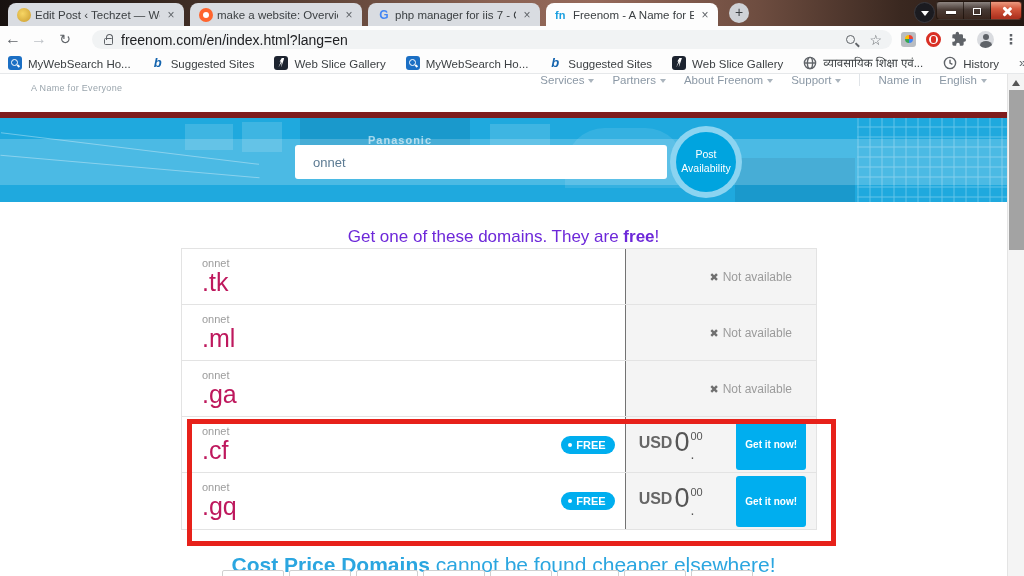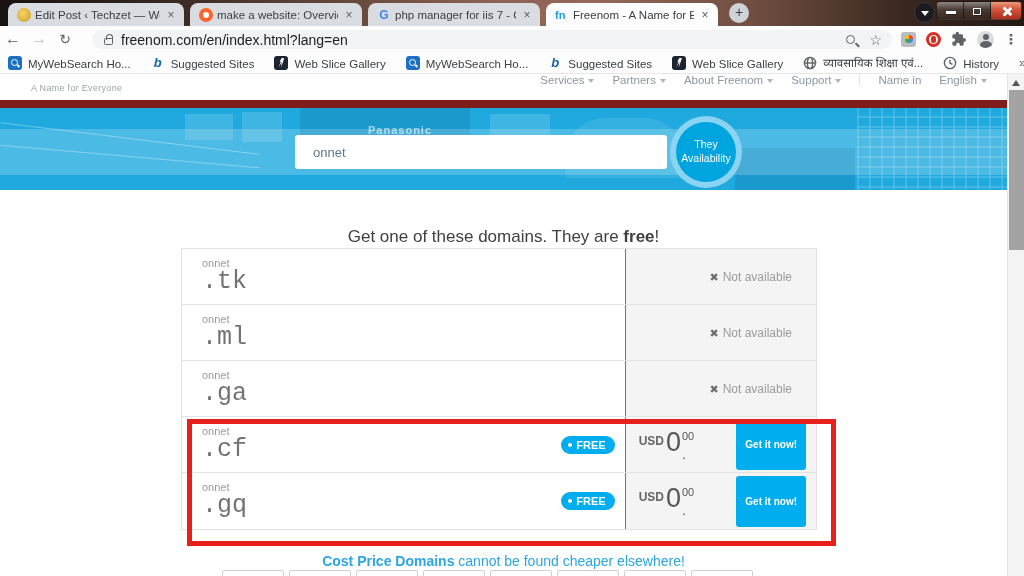--- a/index.html
+++ b/index.html
@@ -90,65 +90,65 @@
   .site-header { position:absolute; left:0; top:0; width:1007px; height:22px; background:#fff; }
   .logo { position:absolute; left:30px; top:-14px; font-size:25px; font-weight:bold; letter-spacing:-0.5px; }
   .logo .p1 { color:#11305e; } .logo .p2 { color:#2aa5dc; }
   .tagline { position:absolute; left:31px; top:9px; font-size:9px; color:#9aa5ad; letter-spacing:.3px; }
   .site-nav { position:absolute; right:20px; top:0px; display:flex; align-items:center; gap:18px; font-size:11.5px; color:#8b98a5; }
   .chev-d { display:inline-block; width:0; height:0; border-left:3.5px solid transparent; border-right:3.5px solid transparent;
     border-top:4px solid #aab4bd; margin-left:4px; vertical-align:middle; }
   .nav-sep { width:1px; height:12px; background:#e0e4e8; }
 
   
-  .hero { position:absolute; left:0; top:26px; width:1007px; height:90px; background:#1fa9de; border-top:8px solid #7f1d1d; overflow:hidden; }
+  .hero { position:absolute; left:0; top:38px; width:1007px; height:90px; background:#1fa9de; border-top:6px solid #7f1d1d; overflow:hidden; }
   .hero .ph { position:absolute; background:rgba(255,255,255,.14); }
   .hero .dk { position:absolute; background:rgba(0,60,100,.14); }
   .hero .grid { position:absolute; right:0; top:0; width:150px; height:90px; opacity:.3;
     background:repeating-linear-gradient(90deg,rgba(255,255,255,.5) 0 2px,transparent 2px 12px),
                repeating-linear-gradient(0deg,rgba(255,255,255,.5) 0 2px,transparent 2px 10px); }
   .hero .wire { position:absolute; height:1px; background:rgba(255,255,255,.35); width:260px; }
   .hero-sign { position:absolute; left:368px; top:16px; font-size:11px; font-weight:bold; color:rgba(255,255,255,.6); letter-spacing:1px; }
   .hero-band { position:absolute; left:0; top:21px; width:1007px; height:46px; background:rgba(255,255,255,.2); }
   .search-input { position:absolute; left:295px; top:27px; width:372px; height:34px; background:#fff; border:none;
     border-radius:3px; font-size:13px; color:#5b7a92; padding:0 18px; font-family:"Liberation Sans","DejaVu Sans",sans-serif; }
   .check-btn { position:absolute; left:670px; top:8px; width:72px; height:72px; border-radius:50%;
     background:#8bd4f1; display:flex; align-items:center; justify-content:center; border:none; padding:0; cursor:pointer; }
   .check-inner { width:60px; height:60px; border-radius:50%; background:#00a4df; color:#fff; font-size:10.5px;
     display:flex; flex-direction:column; align-items:center; justify-content:center; line-height:1.3;
     font-family:"Liberation Sans","DejaVu Sans",sans-serif; }
 
   
-  .results-heading { position:absolute; left:0; top:153px; width:1007px; text-align:center; font-size:17px; color:#404040; }
+  .results-heading { position:absolute; left:0; top:153px; width:1007px; text-align:center; font-size:17px; color:#6d28d9; }
   .results-heading b { font-weight:bold; }
   .domtable { position:absolute; left:181px; top:174px; width:636px; border:1px solid #e3e3e3; background:#fff; }
   .drow { height:56px; display:flex; border-bottom:1px solid #e3e3e3; }
   .drow:last-child { border-bottom:none; }
   .dcell-l { width:444px; position:relative; padding:8px 0 0 20px; }
   .dname { font-size:11px; color:#9c9c9c; }
-  .dtld { font-size:25px; color:#737373; line-height:1.05;font-family:Liberation Mono, monospace; }
+  .dtld { font-size:25px; color:#be185d; line-height:1.05; }
   .badge { position:absolute; right:10px; top:19px; height:18px; background:#00aeef; border-radius:9px;
     color:#fff; font-size:11px; font-weight:bold; display:flex; align-items:center; padding:0 9px 0 7px; }
   .badge .dot { width:4px; height:4px; border-radius:50%; background:#fff; margin-right:4px; }
   .dcell-r { width:192px; background:#f4f4f4; border-left:1px solid #737373; display:flex; align-items:center; }
   .na { width:100%; text-align:right; padding-right:24px; font-size:12px; color:#9b9b9b; }
   .na .x { color:#6f6f6f; font-size:11px; font-weight:bold; margin-right:4px; }
   .price { display:flex; align-items:flex-start; padding-left:13px; }
-  .cur { font-size:12px; font-weight:bold; color:#666; margin-top:5px; margin-right:2px; }
+  .cur { font-size:16px; font-weight:bold; color:#666; margin-top:5px; margin-right:2px; }
   .pint { font-size:27px; color:#555; line-height:1; }
   .pfrac { display:inline-flex; flex-direction:column; align-items:flex-start; margin-left:1px; }
   .pcents { font-size:11px; color:#555; line-height:1; margin-top:2px; }
   .pdot { font-size:14px; color:#555; line-height:1; margin-top:5px; }
   .getit { margin-left:auto; margin-right:10px; background:#00aeef; border:none; border-radius:3px;
     color:#fff; font-size:10px; font-weight:bold; padding:20px 9px; cursor:pointer;
     font-family:"Liberation Sans","DejaVu Sans",sans-serif; }
 
   .redbox { position:absolute; left:187px; top:345px; width:649px; height:127px; border:5px solid #e7211a; pointer-events:none; }
 
-  .footer-heading { position:absolute; left:0; top:479px; width:1007px; text-align:center; font-size:14px; color:#2ba6e0; }
+  .footer-heading { position:absolute; left:0; top:479px; width:1007px; text-align:center; font-size:21px; color:#2ba6e0; }
   .tld-strip { position:absolute; left:222px; top:496px; display:flex; gap:5px; }
   .tld-box { width:62px; height:30px; border:1px solid #d0d0d0; border-radius:2px; background:#fff; }
 
   
   .scrollbar { position:absolute; right:0; top:0; width:17px; height:502px; background:#f4f4f4; border-left:1px solid #e4e4e4; }
   .sb-up { position:absolute; left:4px; top:6px; width:0; height:0; border-left:4.5px solid transparent;
     border-right:4.5px solid transparent; border-bottom:6px solid #555; }
   .sb-thumb { position:absolute; left:1px; top:16px; width:15px; height:160px; background:#a3a3a3; }
 </style>
 </head>
@@ -286,21 +286,21 @@
     <span class="dk" style="left:300px; top:0; width:170px; height:38px;"></span>
     <span class="ph" style="left:490px; top:6px; width:60px; height:24px;"></span>
     <span class="ph" style="left:565px; top:10px; width:120px; height:60px; border-radius:40px 40px 0 0; background:rgba(255,255,255,.1);"></span>
     <span class="dk" style="left:735px; top:40px; width:120px; height:50px;"></span>
     <span class="grid"></span>
     <span class="hero-sign">Panasonic</span>
     <div class="hero-band"></div>
     <input class="search-input" type="text" value="onnet" style="">
     <button class="check-btn">
       <span class="check-inner">
-        <span>They</span>
+        <span>Post</span>
           <span>Availability</span>
       </span>
     </button>
   </div>
 
   <div class="results-heading"><span>Get one of these domains. They are </span><b>free</b><span>!</span></div>
 
   <div class="domtable">
 
     <div class="drow">

